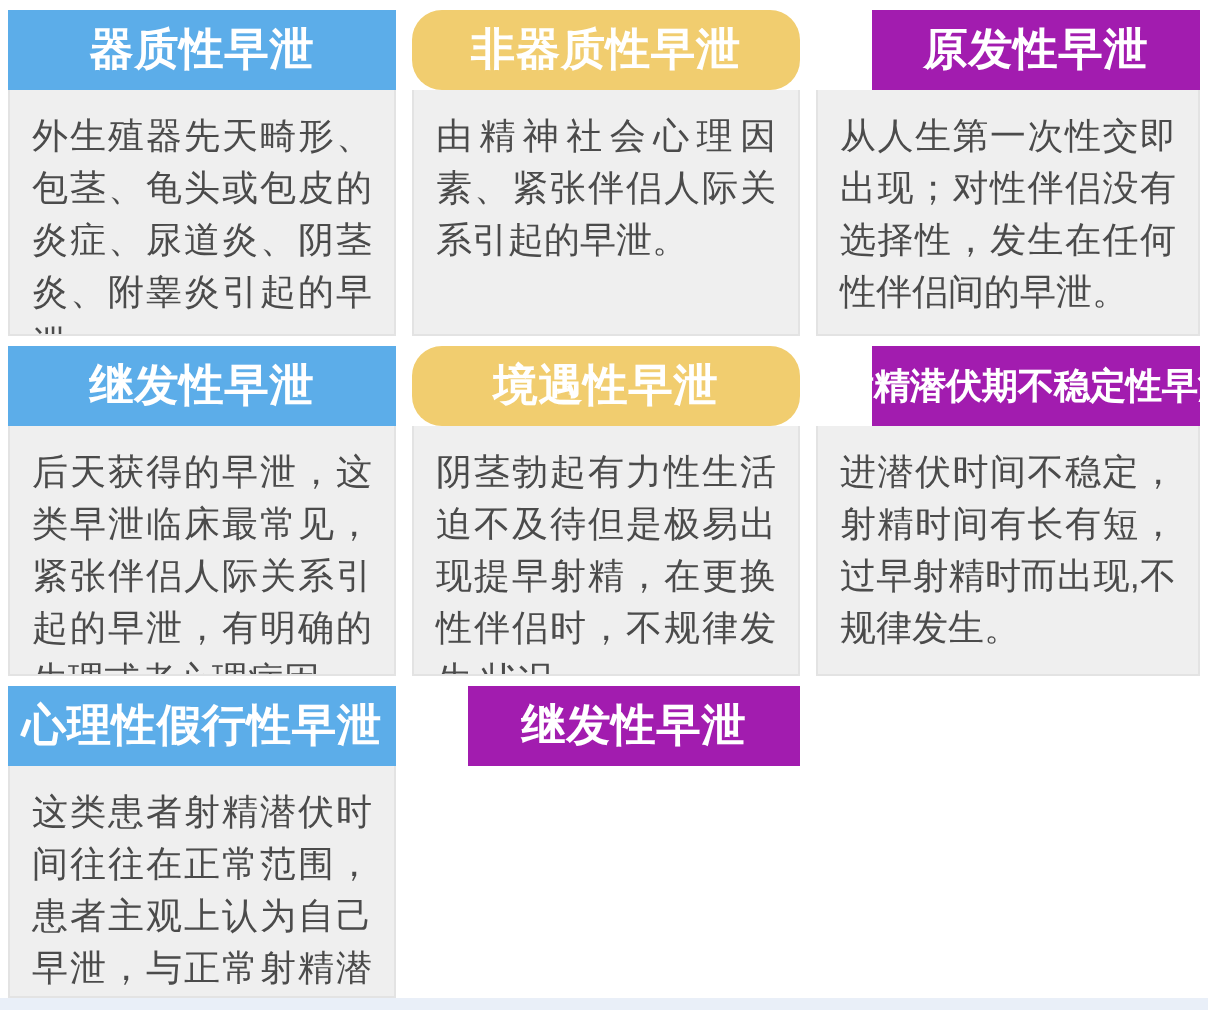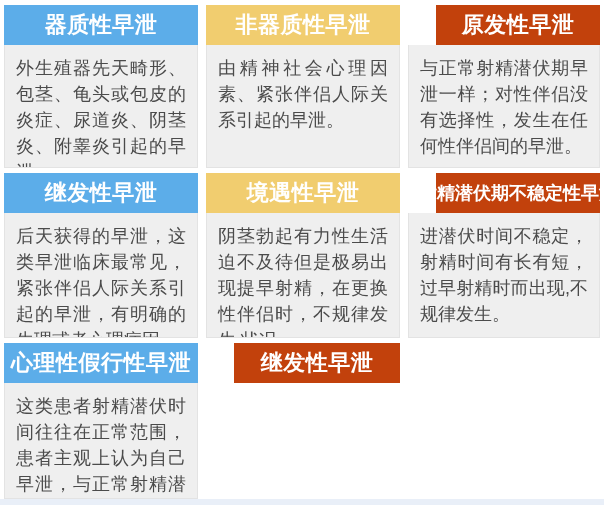--- a/index.html
+++ b/index.html
@@ -52,22 +52,22 @@
     justify-content: center;
     color: #ffffff;
     font-size: 22px;
     font-weight: bold;
     letter-spacing: 0.5px;
     line-height: 1;
     white-space: nowrap;
     overflow: hidden;
   }
   .card-header.blue   { background: #5cade9; }
-  .card-header.yellow { background: #f1cd6f; }
-  .card-header.salmon { background: #c2410c; margin-left: 28px; }
+  .card-header.yellow { background: #f1cd6f; border-radius: 15px; }
+  .card-header.salmon { background: #a21caf; margin-left: 28px; }
   .card-header.tight  { font-size: 18px; letter-spacing: 0px; }
 
   .card-body {
     flex: 1 1 auto;
     background: #efefef;
     border: 1px solid #e3e3e3;
     border-top: none;
     box-sizing: border-box;
     padding: 10px 11px 8px 11px;
     color: #4b4b4b;
@@ -103,21 +103,21 @@
     <div class="cell">
       <div class="card">
         <div class="card-header yellow">非器质性早泄</div>
         <div class="card-body">由精神社会心理因素、紧张伴侣人际关系引起的早泄。</div>
       </div>
     </div>
 
     <div class="cell">
       <div class="card">
         <div class="card-header salmon">原发性早泄</div>
-        <div class="card-body">与正常射精潜伏期早泄一样；对性伴侣没有选择性，发生在任何性伴侣间的早泄。</div>
+        <div class="card-body">从人生第一次性交即出现；对性伴侣没有选择性，发生在任何性伴侣间的早泄。</div>
       </div>
     </div>
 
     <div class="cell">
       <div class="card">
         <div class="card-header blue">继发性早泄</div>
         <div class="card-body">后天获得的早泄，这类早泄临床最常见，紧张伴侣人际关系引起的早泄，有明确的生理或者心理病因。</div>
       </div>
     </div>
 

